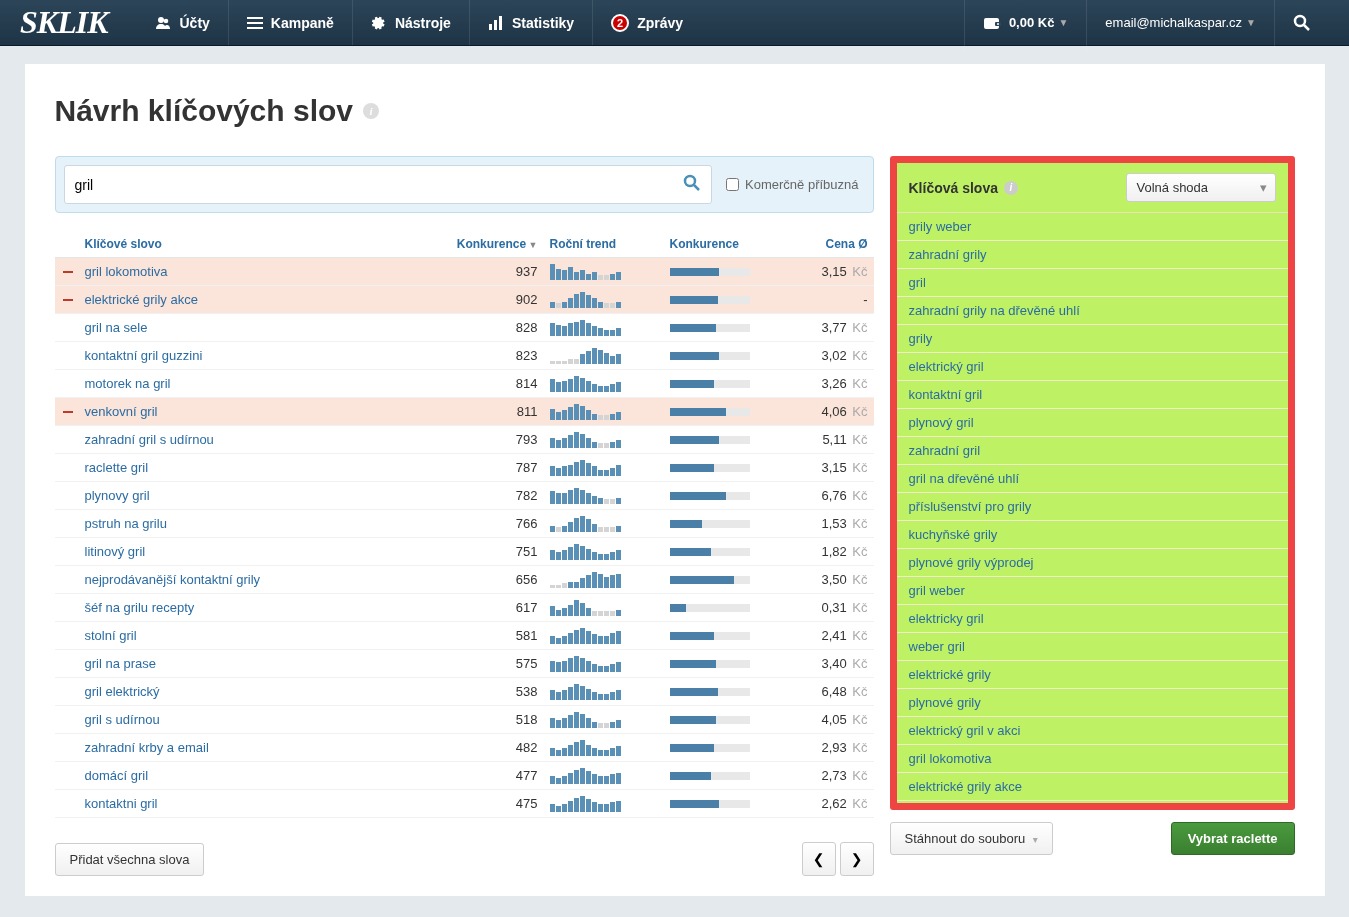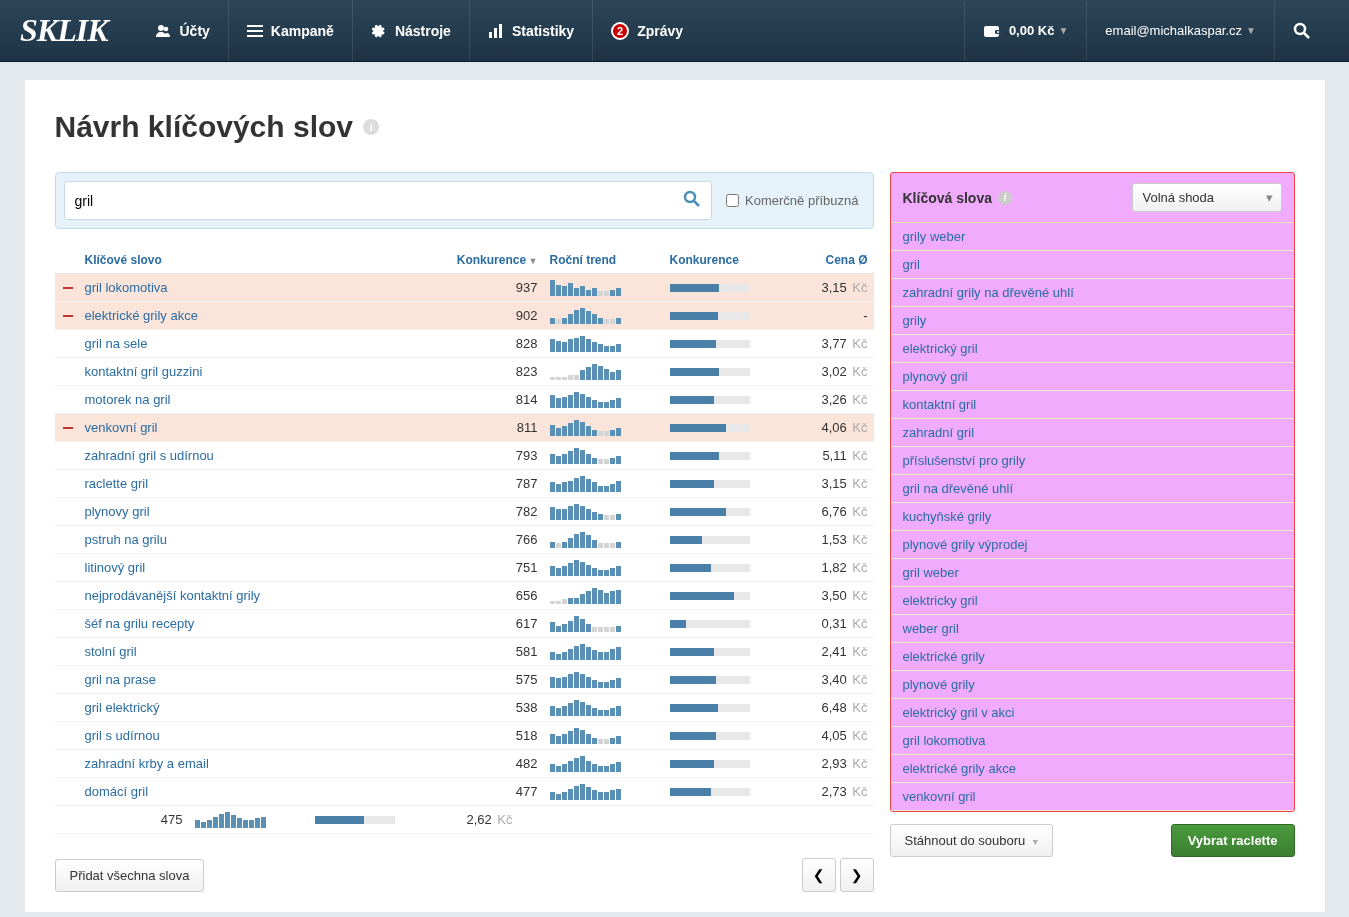--- a/index.html
+++ b/index.html
@@ -1,17 +1,17 @@
 <!DOCTYPE html>
 <html><head>
 <meta charset="utf-8">
 <style>
 * { box-sizing: border-box; margin: 0; padding: 0; }
 body { font-family: Arial, sans-serif; background: #e4e9ed; color: #333; font-size: 13px; }
-.topbar { background: linear-gradient(to bottom, #2c4558, #1e3446); height: 62px; display: flex; align-items: center; padding: 0 20px; border-bottom: 1px solid #0a1a28; }
+.topbar { background: linear-gradient(to bottom, #2c4558, #1e3446); height: 46px; display: flex; align-items: center; padding: 0 20px; border-bottom: 1px solid #0a1a28; }
 .logo { font-family: 'Brush Script MT', cursive; font-size: 32px; font-weight: bold; color: #fff; font-style: italic; margin-right: 30px; letter-spacing: -1px; }
 .nav { display: flex; align-items: center; height: 100%; }
 .nav-item { display: flex; align-items: center; color: #fff; padding: 0 18px; height: 100%; border-right: 1px solid rgba(255,255,255,0.1); cursor: pointer; font-weight: bold; font-size: 14px; }
 .nav-item svg, .nav-item .icon { margin-right: 8px; }
 .badge-red { background: #c00; color: #fff; border-radius: 50%; width: 18px; height: 18px; display: inline-flex; align-items: center; justify-content: center; font-size: 11px; margin-right: 8px; border: 2px solid #fff; }
 .topbar-right { margin-left: auto; display: flex; align-items: center; color: #fff; }
 .wallet { display: flex; align-items: center; padding: 0 18px; border-left: 1px solid rgba(255,255,255,0.1); height: 58px; font-weight: bold; cursor: pointer; }
 .user { display: flex; align-items: center; padding: 0 18px; border-left: 1px solid rgba(255,255,255,0.1); height: 58px; cursor: pointer; }
 .search-top { padding: 0 18px; border-left: 1px solid rgba(255,255,255,0.1); height: 58px; display: flex; align-items: center; cursor: pointer; }
 .container { max-width: 1300px; margin: 18px auto; background: #fff; padding: 30px 30px 20px 30px; }
@@ -45,21 +45,21 @@
 .add-btn { width: 14px; height: 14px; display: flex; align-items: center; justify-content: center; cursor: pointer; }
 .mini-bars { display: flex; align-items: flex-end; gap: 1px; height: 16px; }
 .mini-bars span { width: 5px; background: #5a8fb6; display: block; }
 .mini-bars span.dim { background: #d4d4d4; }
 .comp-bar { width: 80px; height: 8px; background: #e8e8e8; position: relative; }
 .comp-bar > div { height: 100%; background: #4a7fa8; }
 .bottom-bar { display: flex; justify-content: space-between; align-items: center; margin-top: 12px; padding-top: 12px; gap: 16px; }
 .btn-grey { background: linear-gradient(#fff,#f0f0f0); border: 1px solid #ccc; padding: 8px 14px; border-radius: 3px; cursor: pointer; font-size: 13px; color: #333; }
 .pager { display: flex; gap: 4px; }
 .pager button { width: 34px; height: 34px; border: 1px solid #ccc; background: linear-gradient(#fff,#f0f0f0); border-radius: 3px; cursor: pointer; font-size: 14px; }
-.right-panel { background: #f0abfc; border: 1px solid #ef4444; border-radius: 3px; overflow: hidden; }
+.right-panel { background: #bef264; border: 7px solid #ef4444; border-radius: 3px; overflow: hidden; }
 .right-head { display: flex; align-items: center; justify-content: space-between; padding: 10px 12px; border-bottom: 1px solid #e9e3b8; }
 .right-head h3 { font-size: 14px; color: #333; display: flex; align-items: center; }
 .right-head .info-s { margin-left: 6px; width: 14px; height: 14px; background: #ccc; border-radius: 50%; display: inline-flex; align-items: center; justify-content: center; font-size: 10px; color: #fff; font-style: italic; }
 .dropdown { background: linear-gradient(#fff,#f0f0f0); border: 1px solid #ccc; padding: 6px 28px 6px 10px; border-radius: 3px; font-size: 13px; position: relative; cursor: pointer; min-width: 150px; }
 .dropdown::after { content: "▾"; position: absolute; right: 8px; color: #888; }
 .kw-list { max-height: 590px; overflow-y: auto; }
 .kw-item { padding: 6px 12px; border-bottom: 1px solid #f0ebc8; font-size: 13px; color: #2b6ca3; cursor: pointer; }
 .kw-list::-webkit-scrollbar { width: 14px; }
 .kw-list::-webkit-scrollbar-track { background: #e8e4c5; }
 .kw-list::-webkit-scrollbar-thumb { background: #c5c09a; border-radius: 7px; }
@@ -727,20 +727,21 @@
                 <div class="comp-bar">
                   <div style="width: 52%;"></div>
                 </div>
               </div>
               <div class="col-price">2,73 <span class="cur">Kč</span></div>
             </div>
             <div class="trow">
               <div class="col-add">
                 <div class="add-btn"></div>
               </div>
+              <div class="col-kw">kontaktni gril</div>
               <div class="col-h">475</div>
               <div class="col-trend">
                 <div class="mini-bars">
                   <span style="height: 8px;"></span>
                   <span style="height: 6px;"></span>
                   <span style="height: 8px;"></span>
                   <span style="height: 11px;"></span>
                   <span style="height: 14px;"></span>
                   <span style="height: 16px;"></span>
                   <span style="height: 13px;"></span>
@@ -775,29 +776,30 @@
       <div class="right-panel">
         <div class="right-head">
           <h3>
             <span>Klíčová slova</span>
             <span class="info-s">i</span>
           </h3>
           <div class="dropdown">Volná shoda</div>
         </div>
         <div class="kw-list" id="kwlist">
             <div class="kw-item">grily weber</div>
+            <div class="kw-item">zahradní grily</div>
             <div class="kw-item">gril</div>
             <div class="kw-item">zahradní grily na dřevěné uhlí</div>
             <div class="kw-item">grily</div>
             <div class="kw-item">elektrický gril</div>
+            <div class="kw-item">kontaktní gril</div>
             <div class="kw-item">plynový gril</div>
-            <div class="kw-item">kontaktní gril</div>
             <div class="kw-item">zahradní gril</div>
+            <div class="kw-item">gril na dřevěné uhlí</div>
             <div class="kw-item">příslušenství pro grily</div>
-            <div class="kw-item">gril na dřevěné uhlí</div>
             <div class="kw-item">kuchyňské grily</div>
             <div class="kw-item">plynové grily výprodej</div>
             <div class="kw-item">gril weber</div>
             <div class="kw-item">elektricky gril</div>
             <div class="kw-item">weber gril</div>
             <div class="kw-item">elektrické grily</div>
             <div class="kw-item">plynové grily</div>
             <div class="kw-item">elektrický gril v akci</div>
             <div class="kw-item">gril lokomotiva</div>
             <div class="kw-item">elektrické grily akce</div>

